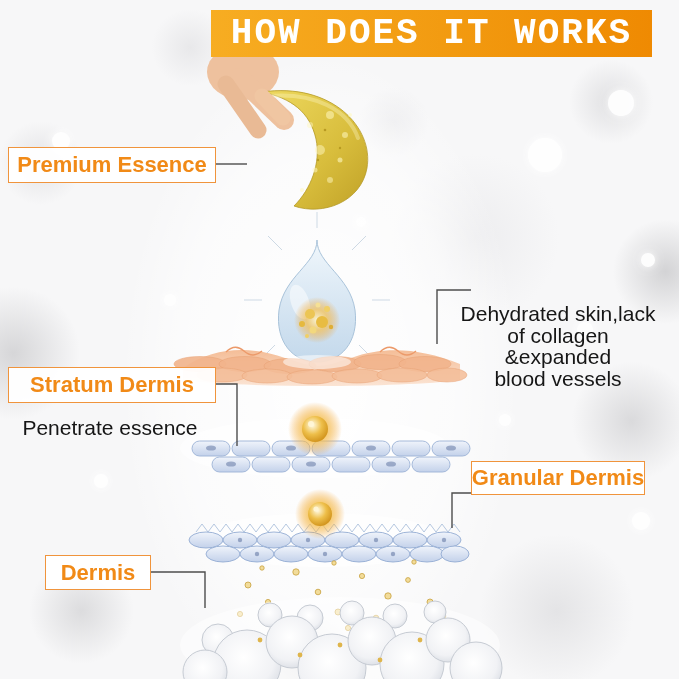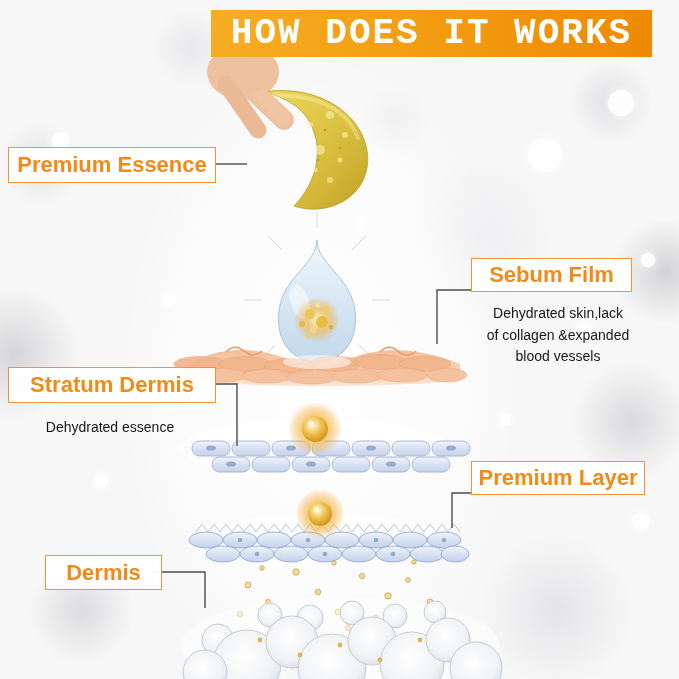--- a/index.html
+++ b/index.html
@@ -35,24 +35,24 @@
   .label-box{
     position:absolute;display:flex;align-items:center;justify-content:center;
     background:rgba(255,255,255,.95);border:1.5px solid #f0943c;
     color:#f18a17;font-size:22px;font-weight:600;box-sizing:border-box;
     white-space:nowrap;
   }
   .lb-premium{left:8px;top:147px;width:208px;height:36px;}
   .lb-sebum{left:471px;top:258px;width:161px;height:34px;}
   .lb-stratum{left:8px;top:367px;width:208px;height:36px;}
   .lb-granular{left:471px;top:461px;width:174px;height:34px;}
-  .lb-dermis{left:45px;top:555px;width:117px;height:35px;}
+  .lb-dermis{left:45px;top:555px;width:106px;height:35px;}
   .desc{
     position:absolute;white-space:pre-line;text-align:center;
-    color:#161616;font-size:14px;line-height:21.5px;
+    color:#161616;font-size:21px;line-height:21.5px;
   }
   .d-sebum{left:456px;top:303px;width:204px;}
   .d-stratum{left:10px;top:417px;width:200px;}
   .d-granular{left:458px;top:507px;width:204px;}
   .d-dermis{left:4px;top:597px;width:192px;}
 </style>
 </head>
 <body>
 
 <div class="stage">
@@ -300,33 +300,30 @@
   </svg>
 
   <div class="banner">
     <span class="banner-title">HOW DOES IT WORKS</span>
   </div>
 
   <div class="label-box lb-premium">
     <span>Premium Essence</span>
   </div>
 
-  <div class="label-box lb-sebum">
-    <span>Sebum Film</span>
-  </div>
   <div class="desc d-sebum">Dehydrated skin,lack
 of collagen &amp;expanded
 blood vessels</div>
 
   <div class="label-box lb-stratum">
     <span>Stratum Dermis</span>
   </div>
-  <div class="desc d-stratum">Dehydrated essence</div>
+  <div class="desc d-stratum">Penetrate essence</div>
 
   <div class="label-box lb-granular">
-    <span>Premium Layer</span>
+    <span>Granular Dermis</span>
   </div>
 
   <div class="label-box lb-dermis">
     <span>Dermis</span>
   </div>
 
 </div>
 
 </body></html>

